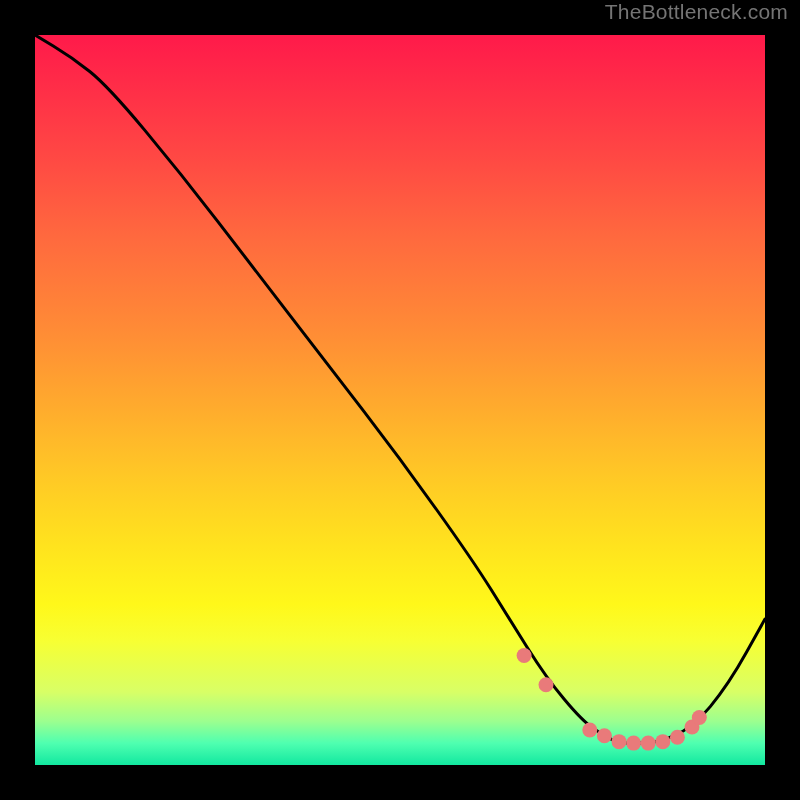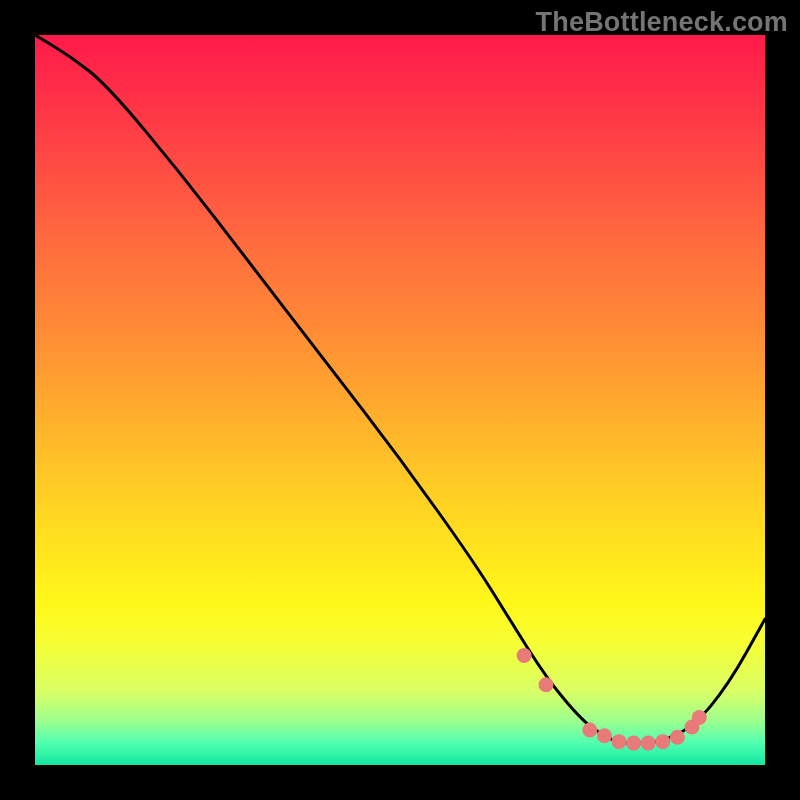--- a/index.html
+++ b/index.html
@@ -12,25 +12,25 @@
     font-family: Arial, sans-serif;
   }
   .container {
     position: relative;
     width: 800px;
     height: 800px;
     background: #000;
   }
   .watermark {
     position: absolute;
-    top: 7px;
+    top: 0;
     right: 12px;
     color: #747474;
-    font-size: 27px;
-    font-weight: 700;
+    font-size: 21px;
+    font-weight: 400;
     letter-spacing: 0.2px;
     z-index: 10;
   }
   .plot-area {
     position: absolute;
     left: 35px;
     top: 35px;
     width: 730px;
     height: 730px;
     overflow: hidden;

